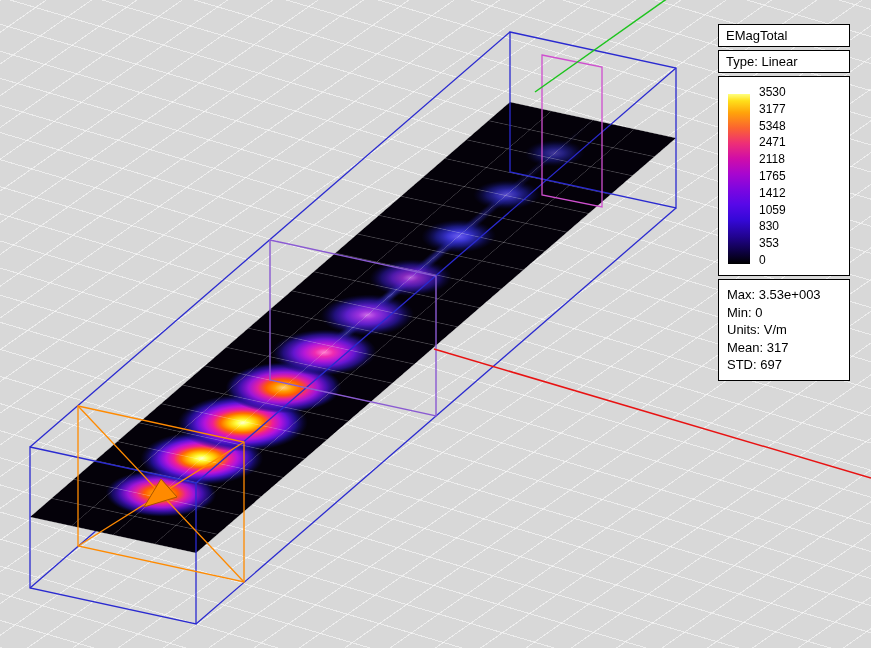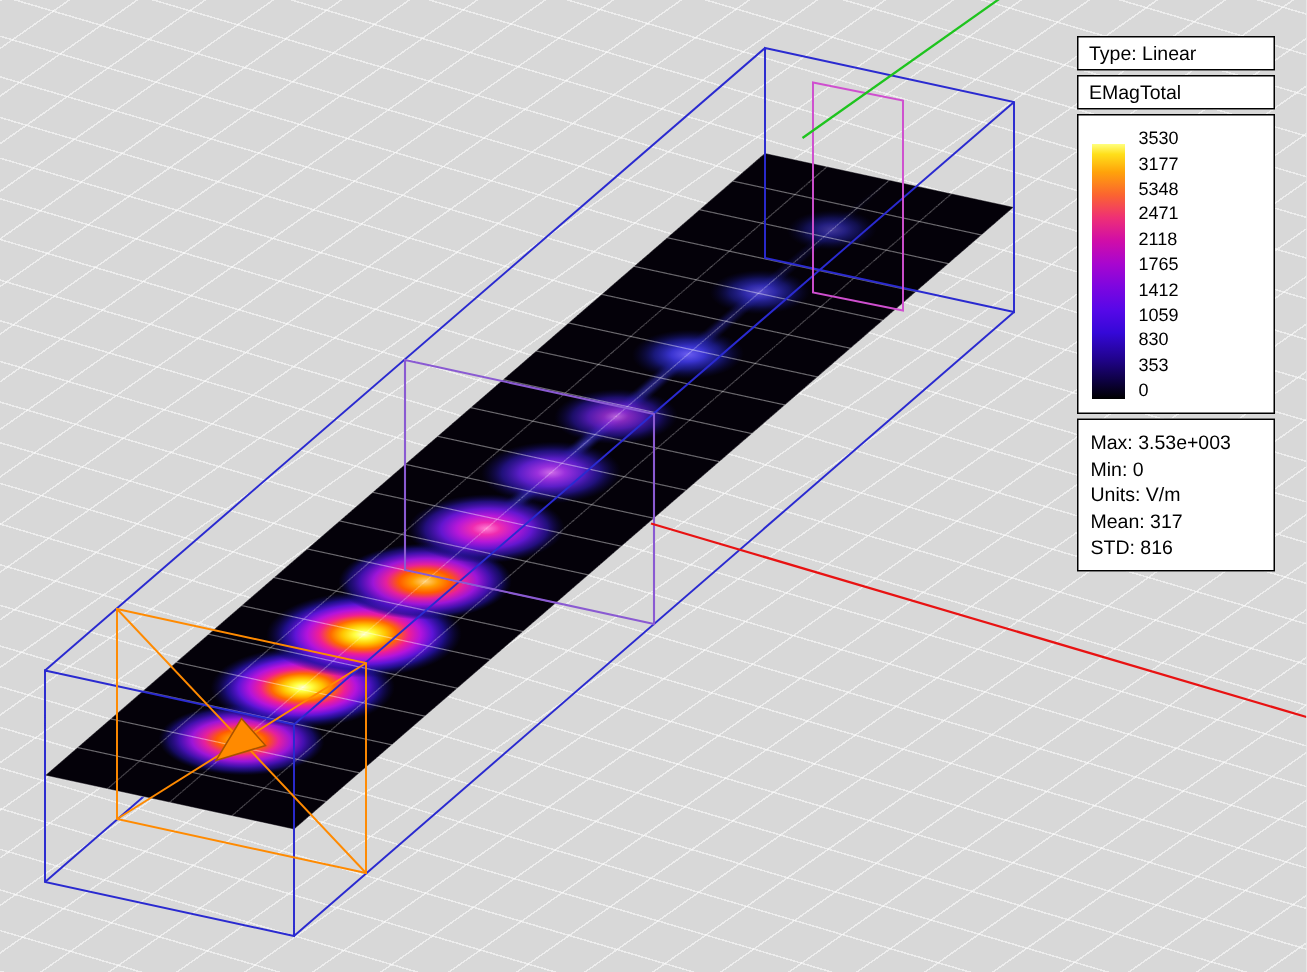--- a/index.html
+++ b/index.html
@@ -26,21 +26,21 @@
   .legend{
     position:absolute;left:718px;top:24px;width:132px;
     color:#000;
   }
   .lg-box{
     background:#fff;border:1px solid #000;
     font-size:13px;
     margin-bottom:3px;
   }
   .lg-text{padding:3px 7px;}
-  .lg-scale{display:flex;align-items:flex-end;padding:9px 6px 9px 9px;}
+  .lg-scale{display:flex;align-items:center;padding:9px 6px 9px 9px;}
   .cbar{
     width:22px;height:170px;margin-top:5px;flex:0 0 auto;
     background:linear-gradient(to top,
       #000000 0%,
       #0d0140 7%,
       #21038f 16%,
       #3508d8 26%,
       #5708e8 35%,
       #7d06e0 44%,
       #a806cf 53%,
@@ -155,24 +155,24 @@
       <path class="feedline" d="M244 442 L78 546"></path>
       <polygon class="feedcone" points="144,507 177,497 161,479"></polygon>
     </g>
 
     <path class="axis-x" d="M434 349 L871 478"></path>
     <path class="axis-y" d="M535 92 L668 -2"></path>
   </svg>
 
   <div class="legend">
     <div class="lg-box lg-text">
-      <span>Type: Linear</span>
+      <span>EMagTotal</span>
     </div>
     <div class="lg-box lg-text">
-      <span>EMagTotal</span>
+      <span>Type: Linear</span>
     </div>
     <div class="lg-box lg-scale">
       <div class="cbar"></div>
       <div class="ticks">
         <span>3530</span>
         <span>3177</span>
         <span>5348</span>
         <span>2471</span>
         <span>2118</span>
         <span>1765</span>
@@ -181,17 +181,17 @@
         <span>830</span>
         <span>353</span>
         <span>0</span>
       </div>
     </div>
     <div class="lg-box lg-stats">
       <div>Max: 3.53e+003</div>
       <div>Min: 0</div>
       <div>Units: V/m</div>
       <div>Mean: 317</div>
-      <div>STD: 816</div>
+      <div>STD: 697</div>
     </div>
   </div>
 
 </div>
 
 </body></html>

